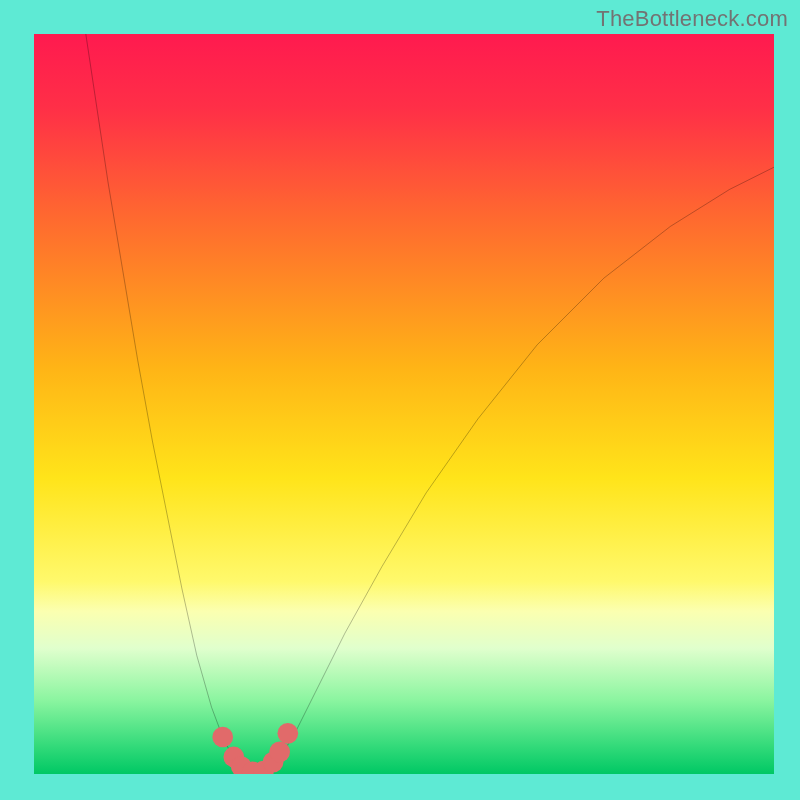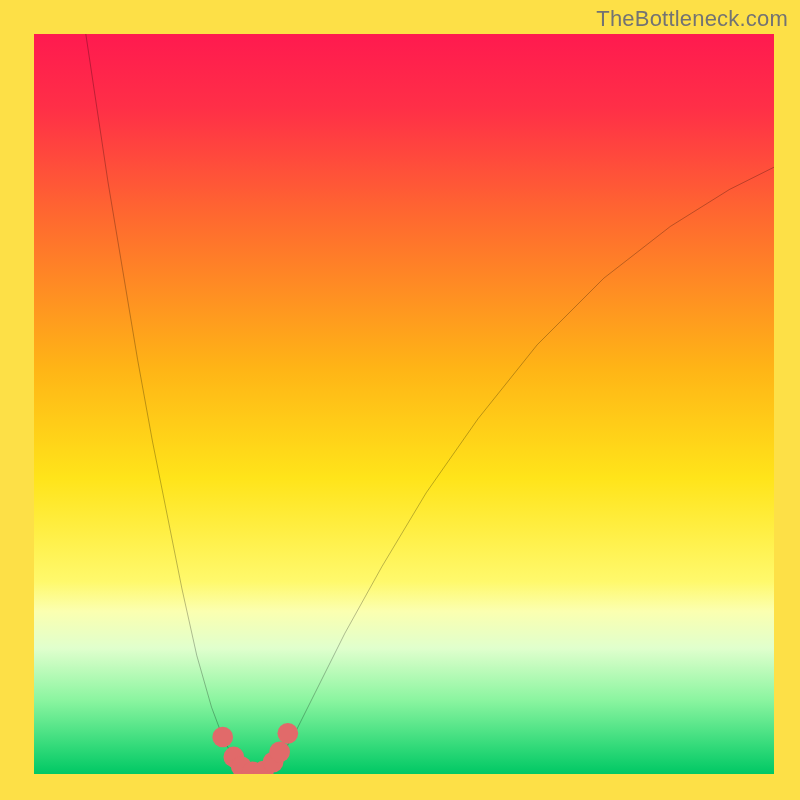--- a/index.html
+++ b/index.html
@@ -10,21 +10,21 @@
     background: #000;
     overflow: hidden;
     font-family: Arial, Helvetica, sans-serif;
   }
   .frame {
     position: absolute;
     left: 0;
     top: 0;
     width: 800px;
     height: 800px;
-    background: #fde047;
+    background: #5eead4;
   }
   .plot {
     position: absolute;
     left: 34px;
     top: 34px;
     width: 740px;
     height: 740px;
     overflow: hidden;
   }
   .gradient {

